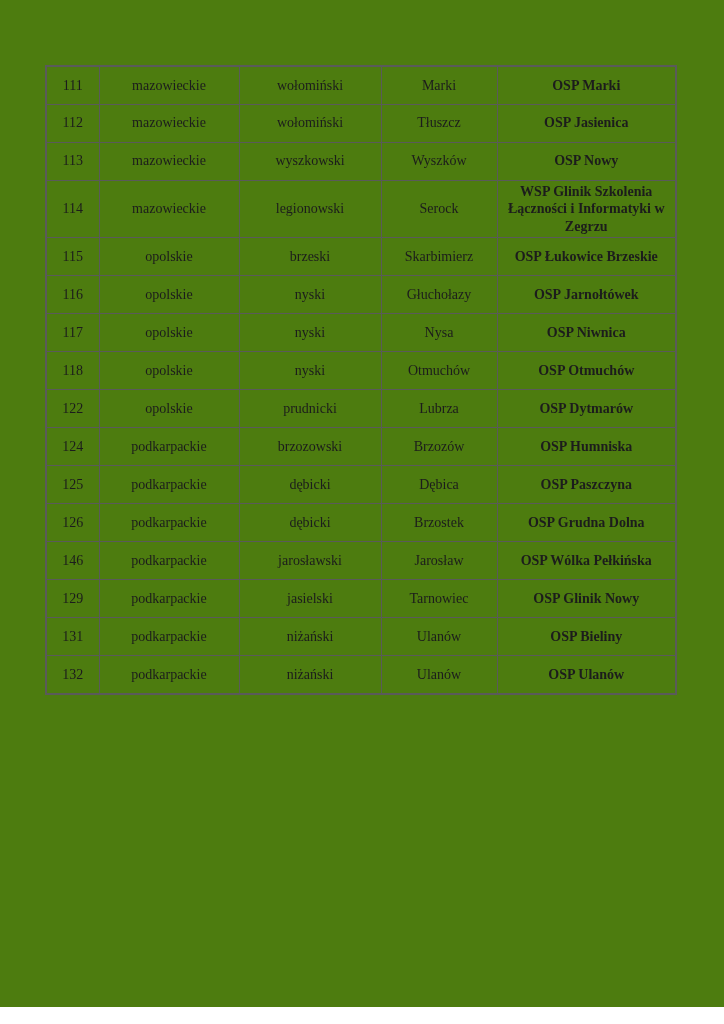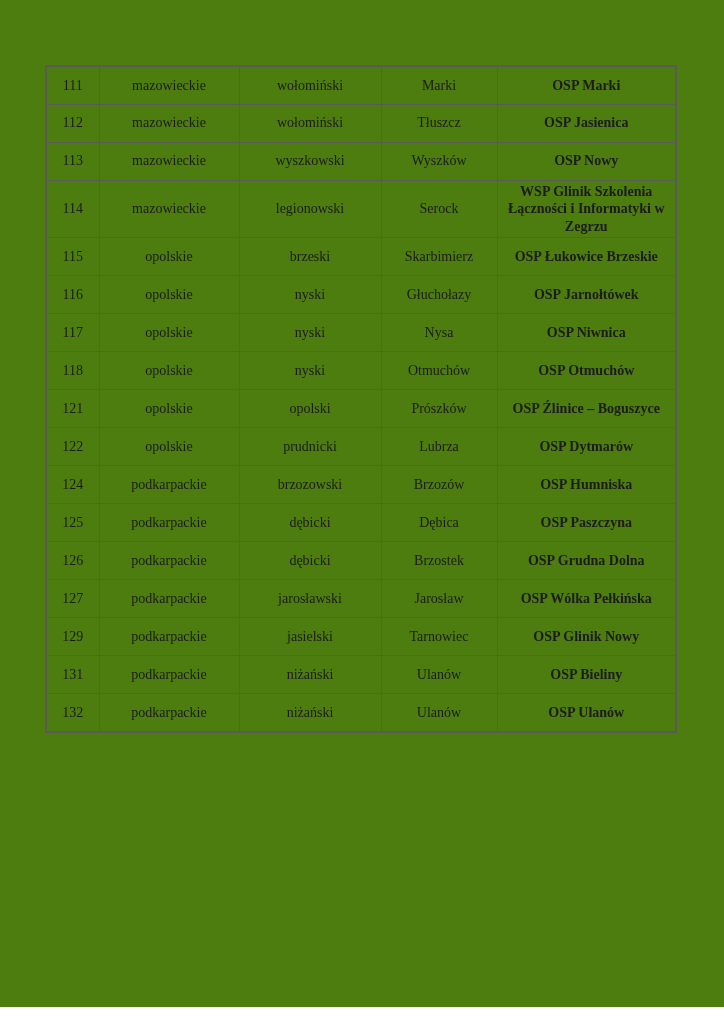--- a/index.html
+++ b/index.html
@@ -109,27 +109,20 @@
           <td class="unit-name">OSP Niwnica</td>
         </tr>
         <tr>
           <td>118</td>
           <td>opolskie</td>
           <td>nyski</td>
           <td>Otmuchów</td>
           <td class="unit-name">OSP Otmuchów</td>
         </tr>
         <tr>
-          <td>121</td>
-          <td>opolskie</td>
-          <td>opolski</td>
-          <td>Prószków</td>
-          <td class="unit-name">OSP Źlinice – Boguszyce</td>
-        </tr>
-        <tr>
           <td>122</td>
           <td>opolskie</td>
           <td>prudnicki</td>
           <td>Lubrza</td>
           <td class="unit-name">OSP Dytmarów</td>
         </tr>
         <tr>
           <td>124</td>
           <td>podkarpackie</td>
           <td>brzozowski</td>
@@ -144,21 +137,21 @@
           <td class="unit-name">OSP Paszczyna</td>
         </tr>
         <tr>
           <td>126</td>
           <td>podkarpackie</td>
           <td>dębicki</td>
           <td>Brzostek</td>
           <td class="unit-name">OSP Grudna Dolna</td>
         </tr>
         <tr>
-          <td>127</td>
+          <td>146</td>
           <td>podkarpackie</td>
           <td>jarosławski</td>
           <td>Jarosław</td>
           <td class="unit-name">OSP Wólka Pełkińska</td>
         </tr>
         <tr>
           <td>129</td>
           <td>podkarpackie</td>
           <td>jasielski</td>
           <td>Tarnowiec</td>

